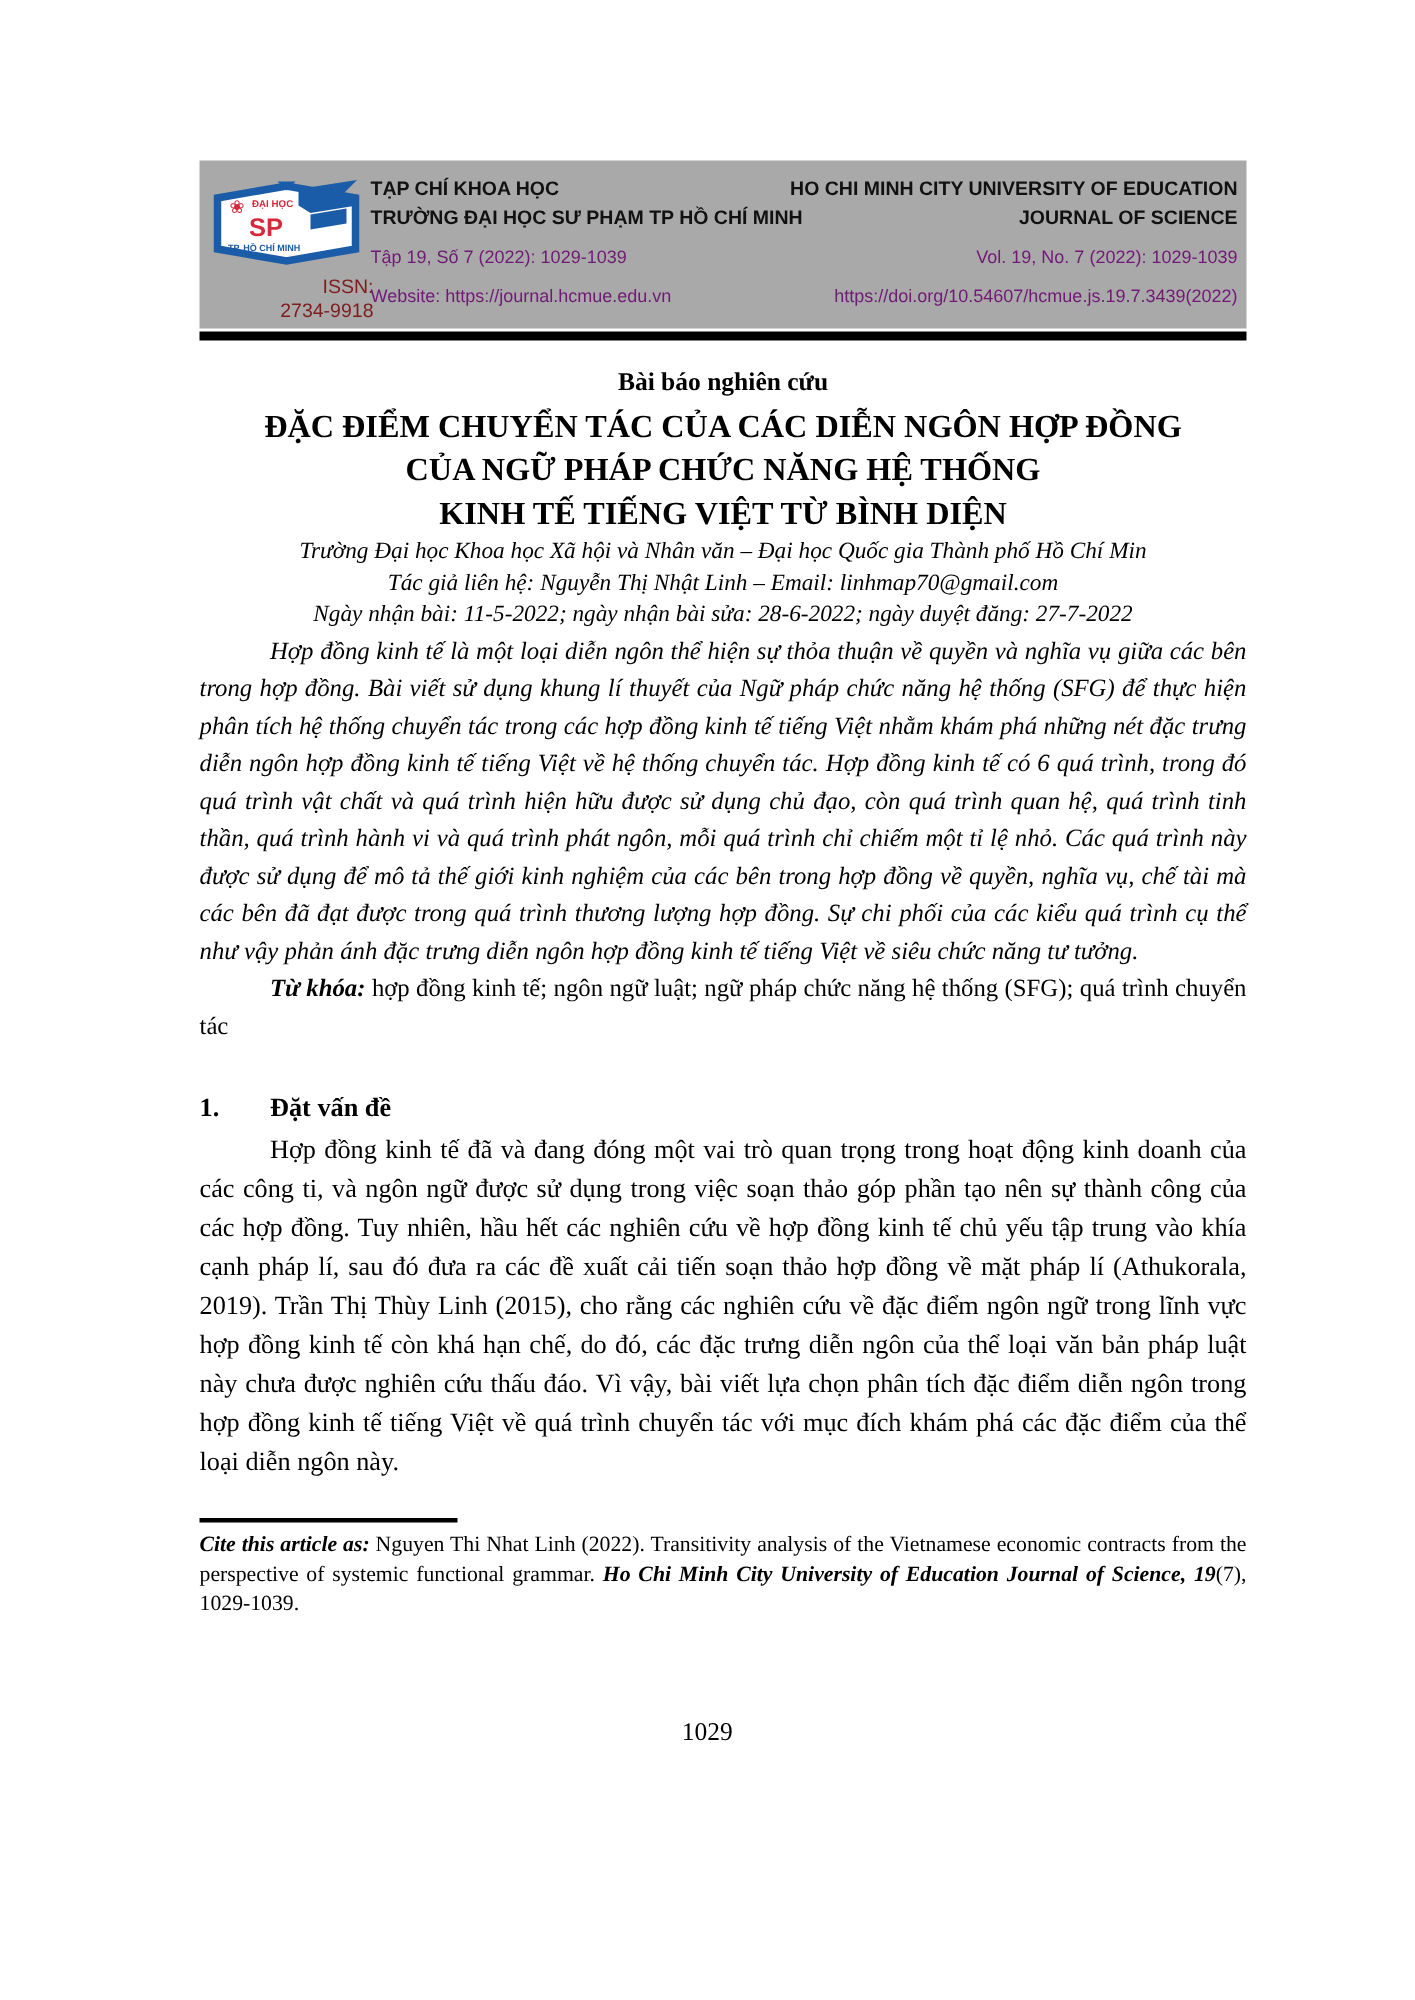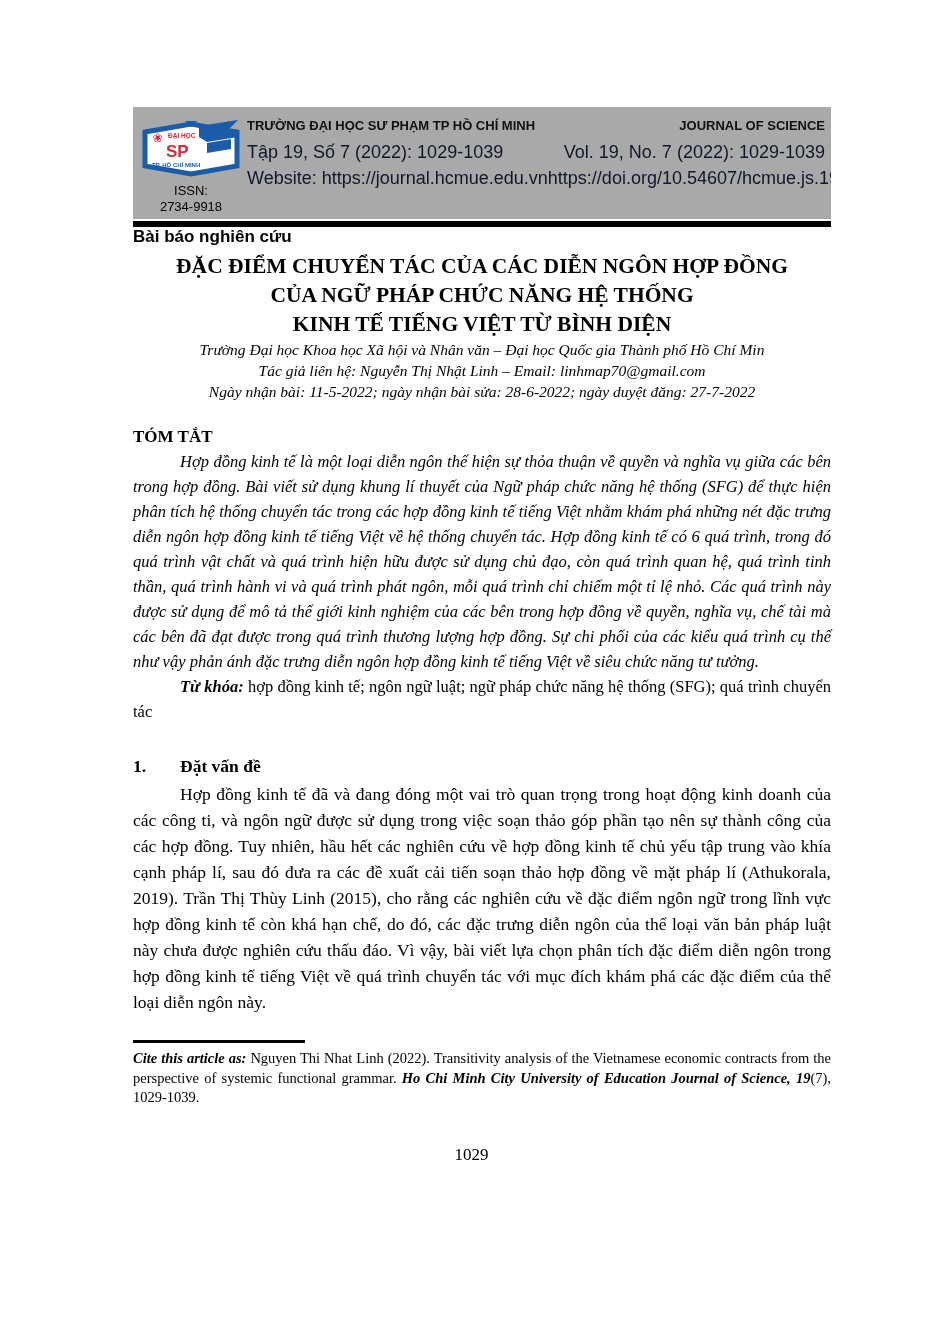--- a/index.html
+++ b/index.html
@@ -13,38 +13,38 @@
   }
   .content{position:absolute;left:133px;top:107px;width:698px;}
 
   
   .header-band{
     position:relative;height:112px;background:#a9a9a9;overflow:hidden;
     font-family:"Liberation Sans","DejaVu Sans",sans-serif;
   }
   .logo-box{position:absolute;left:8px;top:8px;width:100px;height:66px;}
   .issn{
-    position:absolute;left:0;top:76px;width:116px;text-align:center;
-    font-size:13px;line-height:16px;color:#000000;
+    position:absolute;left:0;top:76px;width:116px;text-align:right;
+    font-size:13px;line-height:16px;color:#7f1d1d;
   }
   .header-cols{position:absolute;left:114px;top:9px;right:6px;}
   .hrow{display:flex;justify-content:space-between;align-items:baseline;}
   .hrow .l{text-align:left;white-space:nowrap;}
   .hrow .r{text-align:right;white-space:nowrap;margin-left:auto;}
   .h-bold{font-weight:bold;font-size:13px;line-height:19px;color:#111;}
-  .h-reg{font-size:18px;line-height:17px;color:#0f172a;}
+  .h-reg{font-size:12px;line-height:17px;color:#701a75;}
   .rowC{margin-top:9px;}
   .rowD{margin-top:9px;}
 
   .black-bar{height:6px;background:#000;margin-top:2px;}
 
   
   .article-type{
-    text-align:left;
-    font-family:Liberation Sans, sans-serif;
+    margin-top:18px;text-align:center;
+    font-family:Liberation Serif, serif;
     font-weight:bold;font-size:17px;line-height:20px;
   }
   .title{margin-top:5px;text-align:center;font-weight:bold;font-size:21.5px;line-height:29px;}
   .author{margin-top:9px;text-align:center;font-weight:bold;font-style:italic;font-size:16.5px;line-height:20px;}
   .meta-line{text-align:center;font-style:italic;font-size:15.5px;line-height:21px;}
 
   
   .abstract-heading{margin-top:24px;font-weight:bold;font-size:17px;line-height:22px;}
   .abstract-body{
     margin:1px 0 0 0;font-style:italic;font-size:16.5px;line-height:25px;
@@ -95,20 +95,24 @@
         </svg>
       </div>
 
       <div class="issn">
         <div>ISSN:</div>
         <div>2734-9918</div>
       </div>
 
       <div class="header-cols">
         <div class="hrow">
+          <span class="l h-bold">TẠP CHÍ KHOA HỌC</span>
+          <span class="r h-bold">HO CHI MINH CITY UNIVERSITY OF EDUCATION</span>
+        </div>
+        <div class="hrow">
           <span class="l h-bold">TRƯỜNG ĐẠI HỌC SƯ PHẠM TP HỒ CHÍ MINH</span>
           <span class="r h-bold">JOURNAL OF SCIENCE</span>
         </div>
         <div class="hrow rowC">
           <span class="l h-reg">Tập 19, Số 7 (2022): 1029-1039</span>
           <span class="r h-reg">Vol. 19, No. 7 (2022): 1029-1039</span>
         </div>
         <div class="hrow rowD">
           <span class="l h-reg">Website: https://journal.hcmue.edu.vn</span>
           <span class="r h-reg">https://doi.org/10.54607/hcmue.js.19.7.3439(2022)</span>
@@ -123,21 +127,20 @@
     <div class="title">
       <div>ĐẶC ĐIỂM CHUYỂN TÁC CỦA CÁC DIỄN NGÔN HỢP ĐỒNG</div>
       <div>CỦA NGỮ PHÁP CHỨC NĂNG HỆ THỐNG</div>
       <div>KINH TẾ TIẾNG VIỆT TỪ BÌNH DIỆN</div>
     </div>
 
     <div class="meta-line">Trường Đại học Khoa học Xã hội và Nhân văn – Đại học Quốc gia Thành phố Hồ Chí Min</div>
     <div class="meta-line">Tác giả liên hệ: Nguyễn Thị Nhật Linh – Email: linhmap70@gmail.com</div>
     <div class="meta-line">Ngày nhận bài: 11-5-2022; ngày nhận bài sửa: 28-6-2022; ngày duyệt đăng: 27-7-2022</div>
 
-    <div class="abstract-heading">TÓM TẮT</div>
     <p class="abstract-body">Hợp đồng kinh tế là một loại diễn ngôn thể hiện sự thỏa thuận về quyền và nghĩa vụ giữa các bên trong hợp đồng. Bài viết sử dụng khung lí thuyết của Ngữ pháp chức năng hệ thống (SFG) để thực hiện phân tích hệ thống chuyển tác trong các hợp đồng kinh tế tiếng Việt nhằm khám phá những nét đặc trưng diễn ngôn hợp đồng kinh tế tiếng Việt về hệ thống chuyển tác. Hợp đồng kinh tế có 6 quá trình, trong đó quá trình vật chất và quá trình hiện hữu được sử dụng chủ đạo, còn quá trình quan hệ, quá trình tinh thần, quá trình hành vi và quá trình phát ngôn, mỗi quá trình chỉ chiếm một tỉ lệ nhỏ. Các quá trình này được sử dụng để mô tả thế giới kinh nghiệm của các bên trong hợp đồng về quyền, nghĩa vụ, chế tài mà các bên đã đạt được trong quá trình thương lượng hợp đồng. Sự chi phối của các kiểu quá trình cụ thể như vậy phản ánh đặc trưng diễn ngôn hợp đồng kinh tế tiếng Việt về siêu chức năng tư tưởng.</p>
     <p class="keywords"><span class="kw-label">Từ khóa:</span><span> hợp đồng kinh tế; ngôn ngữ luật; ngữ pháp chức năng hệ thống (SFG); quá trình chuyển tác</span></p>
 
     <div class="section-heading">
       <span class="num">1.</span>
       <span>Đặt vấn đề</span>
     </div>
     <p class="body-paragraph">Hợp đồng kinh tế đã và đang đóng một vai trò quan trọng trong hoạt động kinh doanh của các công ti, và ngôn ngữ được sử dụng trong việc soạn thảo góp phần tạo nên sự thành công của các hợp đồng. Tuy nhiên, hầu hết các nghiên cứu về hợp đồng kinh tế chủ yếu tập trung vào khía cạnh pháp lí, sau đó đưa ra các đề xuất cải tiến soạn thảo hợp đồng về mặt pháp lí (Athukorala, 2019). Trần Thị Thùy Linh (2015), cho rằng các nghiên cứu về đặc điểm ngôn ngữ trong lĩnh vực hợp đồng kinh tế còn khá hạn chế, do đó, các đặc trưng diễn ngôn của thể loại văn bản pháp luật này chưa được nghiên cứu thấu đáo. Vì vậy, bài viết lựa chọn phân tích đặc điểm diễn ngôn trong hợp đồng kinh tế tiếng Việt về quá trình chuyển tác với mục đích khám phá các đặc điểm của thể loại diễn ngôn này.</p>
 
     <div class="footnote-rule"></div>

